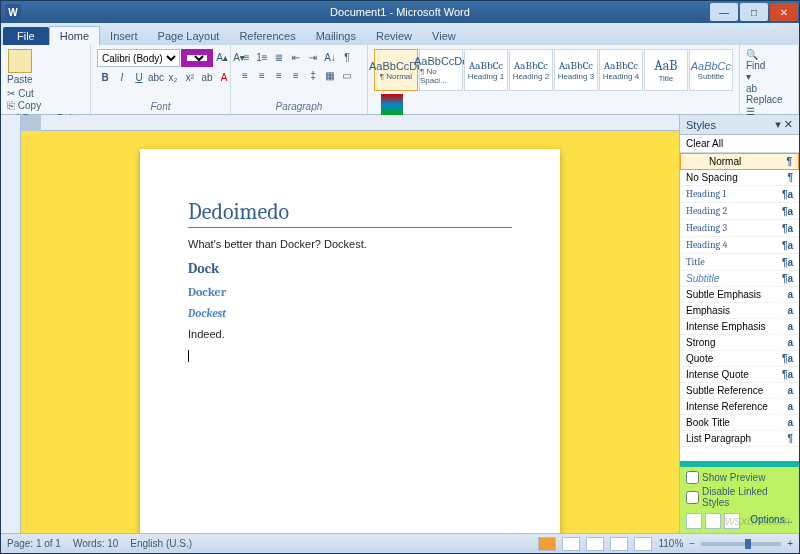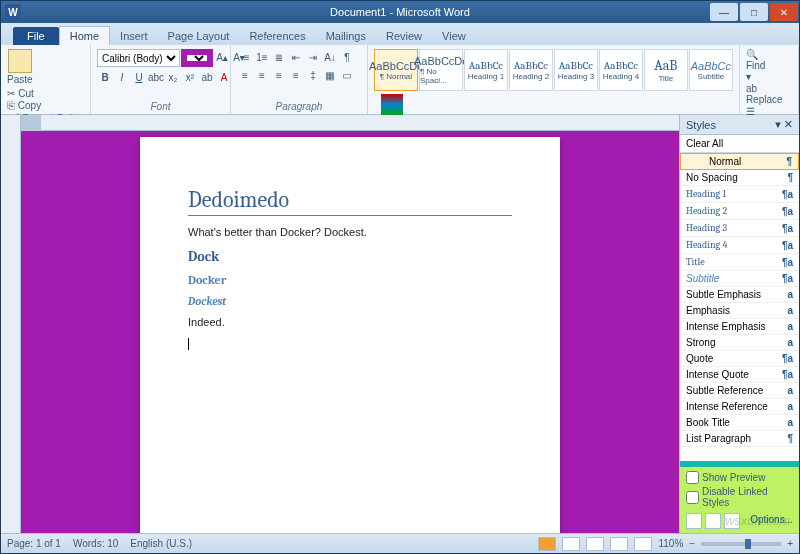--- a/index.html
+++ b/index.html
@@ -6,21 +6,21 @@
 body { width: 800px; height: 554px; background: #bcd0e8; overflow: hidden; position: relative; }
 .window { width: 800px; height: 554px; border: 1px solid #1a3a5c; background: #cfdff0; display: flex; flex-direction: column; }
 .titlebar { height: 22px; background: linear-gradient(#3a6ea5, #2b5a8c); display: flex; align-items: center; color: #fff; font-size: 11px; position: relative; }
 .titlebar .appicon { width: 16px; height: 16px; background: #2b5797; margin: 0 4px; border-radius: 2px; color:#fff; font-weight:bold; font-size:10px; display:flex;align-items:center;justify-content:center;}
 .titlebar .title { position:absolute; left:50%; transform:translateX(-50%); }
 .winbtns { margin-left:auto; display:flex; }
 .winbtn { width:28px; height:18px; margin:1px; border-radius:2px; display:flex;align-items:center;justify-content:center;font-size:10px;}
 .winbtn.min { background:#cddff2; color:#333;}
 .winbtn.max { background:#cddff2; color:#333;}
 .winbtn.close { background:#d04a2b; color:#fff;}
-.ribbon-tabs { height:22px; background: linear-gradient(#d9e7f5,#c8daee); display:flex; align-items:flex-end; font-size:11px; gap:0; padding-left:12px;}
+.ribbon-tabs { height:22px; background: linear-gradient(#d9e7f5,#c8daee); display:flex; align-items:flex-end; font-size:11px; gap:0; padding-left:2px;}
 .filetab { background:#1e4e8c; color:#fff; padding:3px 14px; border-radius:2px 2px 0 0; }
 .rtab { padding:3px 10px; color:#3a5a7a; cursor:pointer; }
 .rtab.active { background:#f3f7fb; border:1px solid #a9bfd6; border-bottom:none; color:#2b4560; }
 .ribbon { height:70px; background:#f3f7fb; border-bottom:1px solid #a9bfd6; display:flex; font-size:10px; }
 .group { border-right:1px solid #cbd8e6; padding:2px 6px 2px 6px; display:flex; flex-direction:column; justify-content:space-between; }
 .group .label { text-align:center; color:#5a7290; font-size:10px;font-style:italic; }
 .group .body { flex:1; display:flex; align-items:flex-start; gap:3px; flex-wrap:wrap; padding-top:2px;}
 .btnstack { display:flex; flex-direction:column; gap:1px; font-size:10px; color:#3a5a7a;justify-content:center; }
 .btnstack span { white-space:nowrap; }
 .paste { text-align:center; color:#3a5a7a;}
@@ -36,21 +36,21 @@
 .stylebox .samp-h{ color:#2b5a8c; font-family:Cambria,serif; }
 .stylebox .samp-t{ color:#2b5a8c; font-family:Cambria,serif; font-size:14px;}
 .stylebox .samp-s{ color:#4a7aac; font-style:italic;}
 .bigbtn { width:36px; text-align:center; color:#3a5a7a; font-size:10px; }
 .bigbtn .bicon { width:22px;height:22px; margin:0 auto 2px;}
 .editing span{display:block;white-space:nowrap;color:#3a5a7a;}
 .content-area { flex:1; display:flex; background:#b6c9de; overflow:hidden; }
 .ruler-h { height:16px; background:#e8eef5; border-bottom:1px solid #a9bfd6; margin-left:20px; margin-right:0; position:relative;}
 .ruler-v { width:20px; background:#e8eef5; border-right:1px solid #a9bfd6; }
 .doc-wrap { flex:1; display:flex; flex-direction:column; }
-.doc-scroll { flex:1; overflow:auto; background:#a21caf; display:flex; justify-content:center; padding-top:6px; }
+.doc-scroll { flex:1; overflow:auto; background:#fde047; display:flex; justify-content:center; padding-top:18px; }
 .page { width:420px; min-height:560px; background:#fff; box-shadow:0 2px 6px rgba(0,0,0,.3); padding:50px 48px; font-family:Calibri, sans-serif; font-size:11px; color:#222; }
 .page .doc-title { font-family:Cambria,serif; color:#365f91; font-size:22px; border-bottom:1px solid #4f81bd; padding-bottom:2px; margin-bottom:10px;}
 .page p { margin-bottom:10px; font-size:11px;}
 .page .h2 { font-family:Cambria,serif; color:#365f91; font-size:14px; font-weight:bold; margin-bottom:8px;}
 .page .h3 { font-family:Cambria,serif; color:#4f81bd; font-size:12px; font-weight:bold; margin-bottom:8px;}
 .page .h4 { font-family:Cambria,serif; color:#4f81bd; font-size:11px; font-weight:bold; font-style:italic; margin-bottom:8px;}
 .cursor { display:inline-block; width:1px; height:12px; background:#000; vertical-align:text-bottom;}
 .styles-pane { width:120px; background:#eef3f9; border-left:1px solid #a9bfd6; display:flex; flex-direction:column; font-size:10px;}
 .styles-pane .hdr { background:#dae6f2; padding:3px 6px; font-size:11px; color:#2b4560; border-bottom:1px solid #a9bfd6; display:flex;justify-content:space-between;align-items:center;}
 .styles-pane .clear { padding:3px 6px; border-bottom:1px solid #cbd8e6; background:#fff; }

